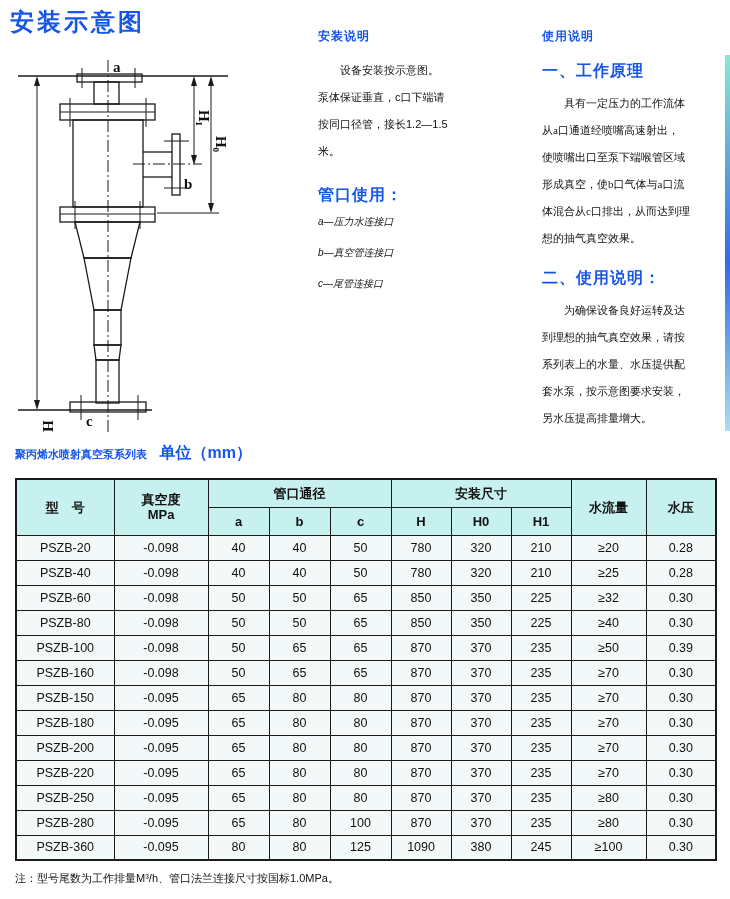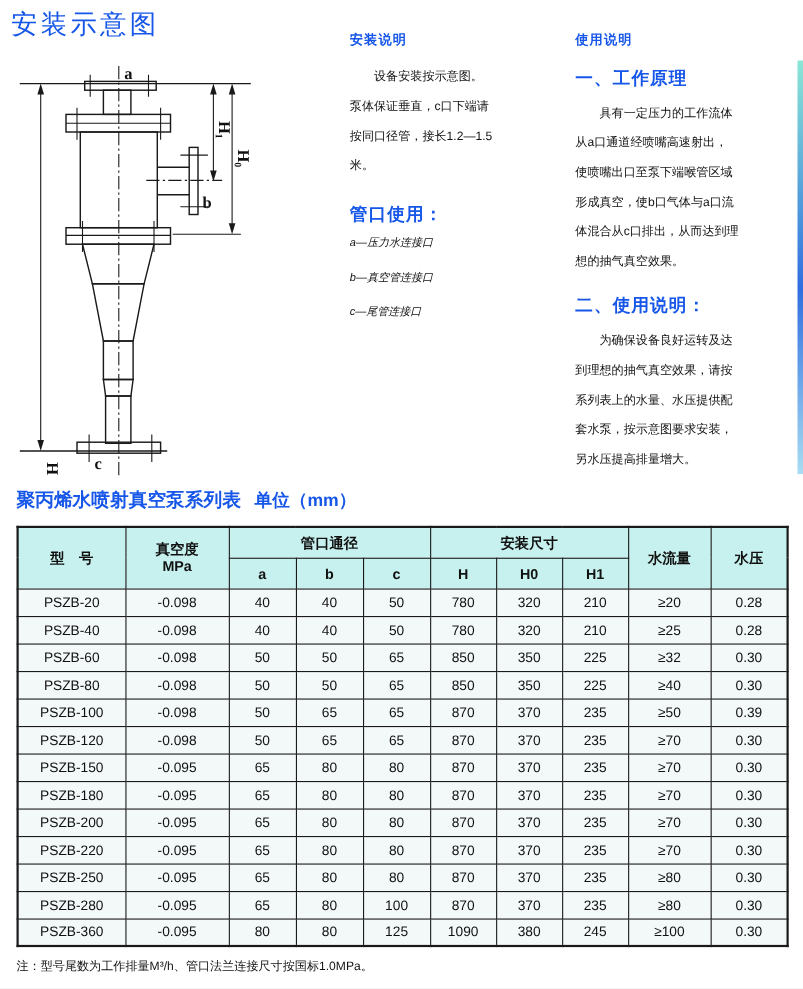--- a/index.html
+++ b/index.html
@@ -2,41 +2,41 @@
 <html style="--accent: #1656e8; --table-header-bg: #c7f1ee; --table-row-bg: #f3f8f9; --edge-top: #8be7d5; --edge-mid: #2f6ee0; --edge-bottom: #a8ddf2;"><head>
 <meta charset="utf-8">
 <style>
   :root{
     --accent:#1656e8; --table-header-bg:#c7f1ee; --table-row-bg:#f3f8f9;
     --edge-top:#8be7d5; --edge-mid:#2f6ee0; --edge-bottom:#a8ddf2;
   }
   *{box-sizing:border-box; margin:0; padding:0;}
   body{font-family:"Liberation Sans", sans-serif; background:#888;}
   .page{position:relative; width:730px; height:899px; background:#ffffff; overflow:hidden;}
-  .page-title{position:absolute; left:10px; top:6px; font-size:24px; font-weight:normal;
+  .page-title{position:absolute; left:10px; top:6px; font-size:24px; font-weight:bold;
     color:var(--accent); letter-spacing:3px;}
   .edge-strip{position:absolute; right:0; top:55px; width:5px; height:376px;
     background:linear-gradient(180deg, var(--edge-top), var(--edge-mid) 55%, var(--edge-bottom));}
   
   .diagram{position:absolute; left:0; top:58px; width:310px; height:380px;}
   .diagram svg{width:100%; height:100%;}
   .dlabel{font-family:"Liberation Serif", serif; font-weight:bold; font-size:15px; fill:#111;}
   
   .col{position:absolute; color:#111;}
   .col-mid{left:318px; top:28px; width:198px;}
-  .col-right{left:523px; top:28px; width:182px;}
+  .col-right{left:542px; top:28px; width:182px;font-family:Liberation Serif, serif;}
   .h-blue{color:var(--accent); font-weight:bold; font-size:12px; letter-spacing:1px;}
   .h-blue-sm{color:var(--accent); font-weight:bold; font-size:16px; letter-spacing:1px;}
   .para{font-size:11px; line-height:27px; white-space:pre-line; text-indent:2em; margin-top:12px;}
   .ports-heading{margin-top:20px;}
   .port-line{font-size:10px; line-height:31px;font-style:italic;}
   .sub-block{margin-top:16px;}
   
   .table-title-row{position:absolute; left:15px; top:443px;}
-  .table-title{color:var(--accent); font-weight:bold; font-size:17px;}
+  .table-title{color:var(--accent); font-weight:bold; font-size:11px;}
   .table-unit{color:var(--accent); font-weight:bold; font-size:16px; margin-left:8px;}
   table.series{position:absolute; left:15px; top:478px; width:700px; border-collapse:collapse;
     border:2px solid #1a1a1a; table-layout:fixed;}
   table.series th, table.series td{border:1px solid #1a1a1a; text-align:center; color:#111;}
   table.series th{background:var(--table-header-bg); font-size:13px; font-weight:bold; height:28px; line-height:15px;}
   table.series td{background:var(--table-row-bg); font-size:12.5px; height:25px;}
   .footnote{position:absolute; left:15px; top:871px; font-size:11px; color:#111;}
 </style>
 </head>
 <body>
@@ -230,21 +230,21 @@
           <td>50</td>
           <td>65</td>
           <td>65</td>
           <td>870</td>
           <td>370</td>
           <td>235</td>
           <td>≥50</td>
           <td>0.39</td>
         </tr>
         <tr>
-          <td>PSZB-120</td>
+          <td>PSZB-160</td>
           <td>-0.098</td>
           <td>50</td>
           <td>65</td>
           <td>65</td>
           <td>870</td>
           <td>370</td>
           <td>235</td>
           <td>≥70</td>
           <td>0.30</td>
         </tr>

